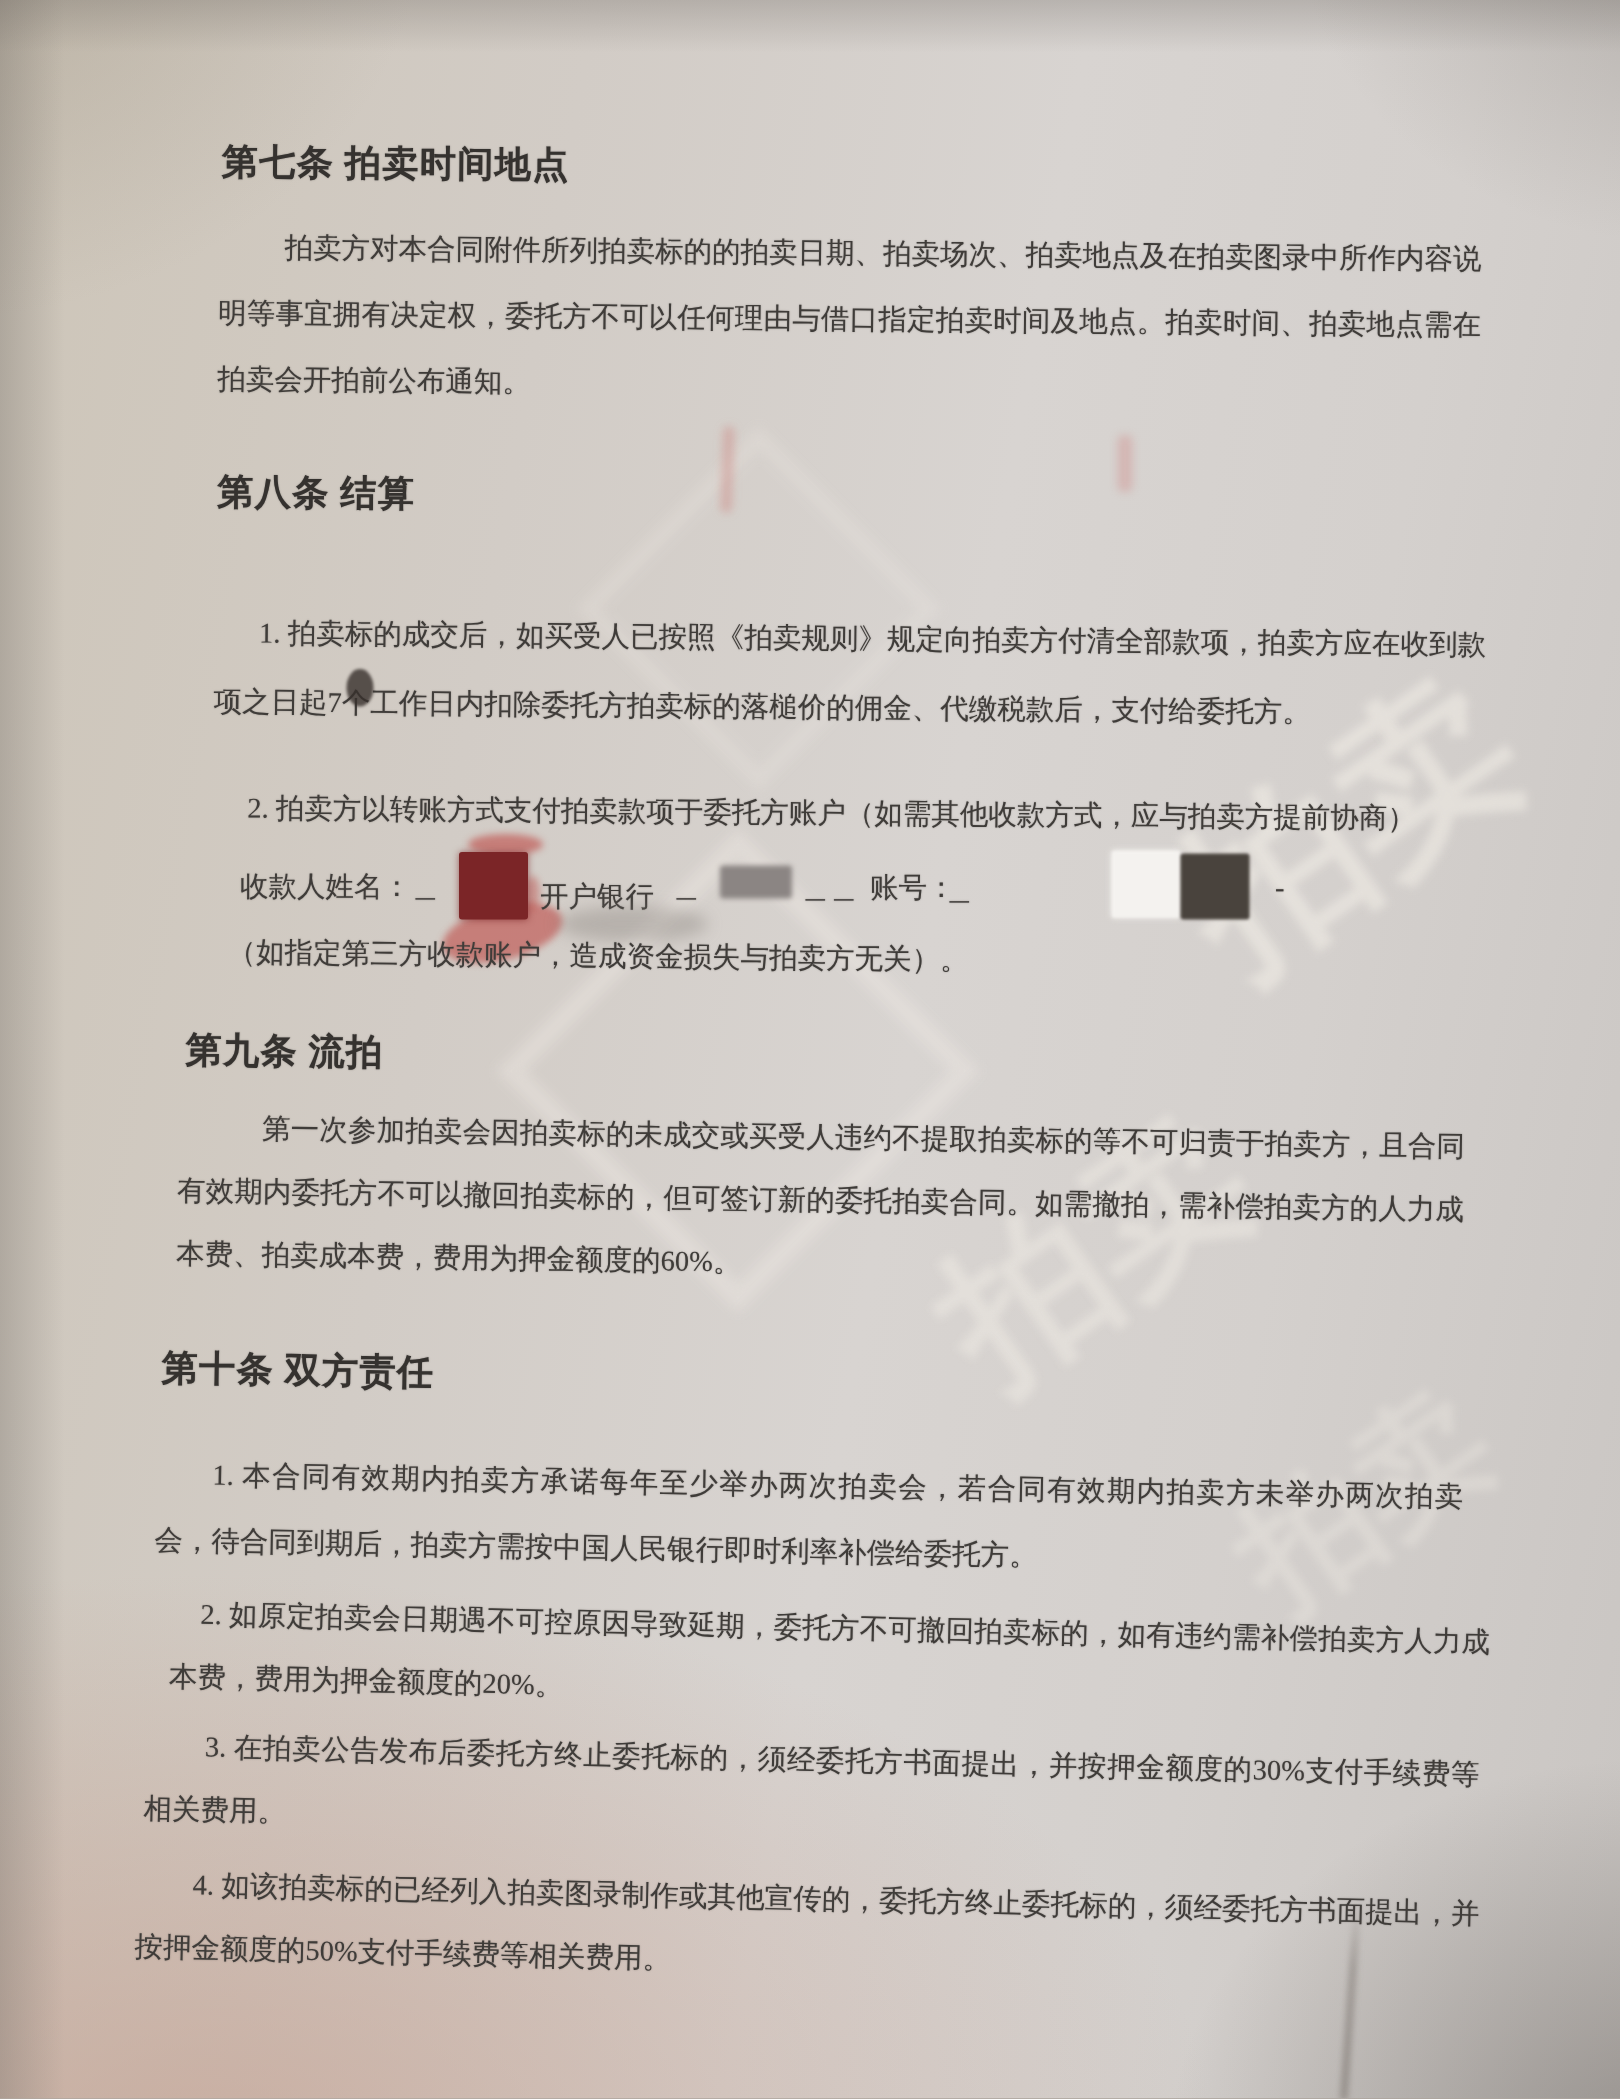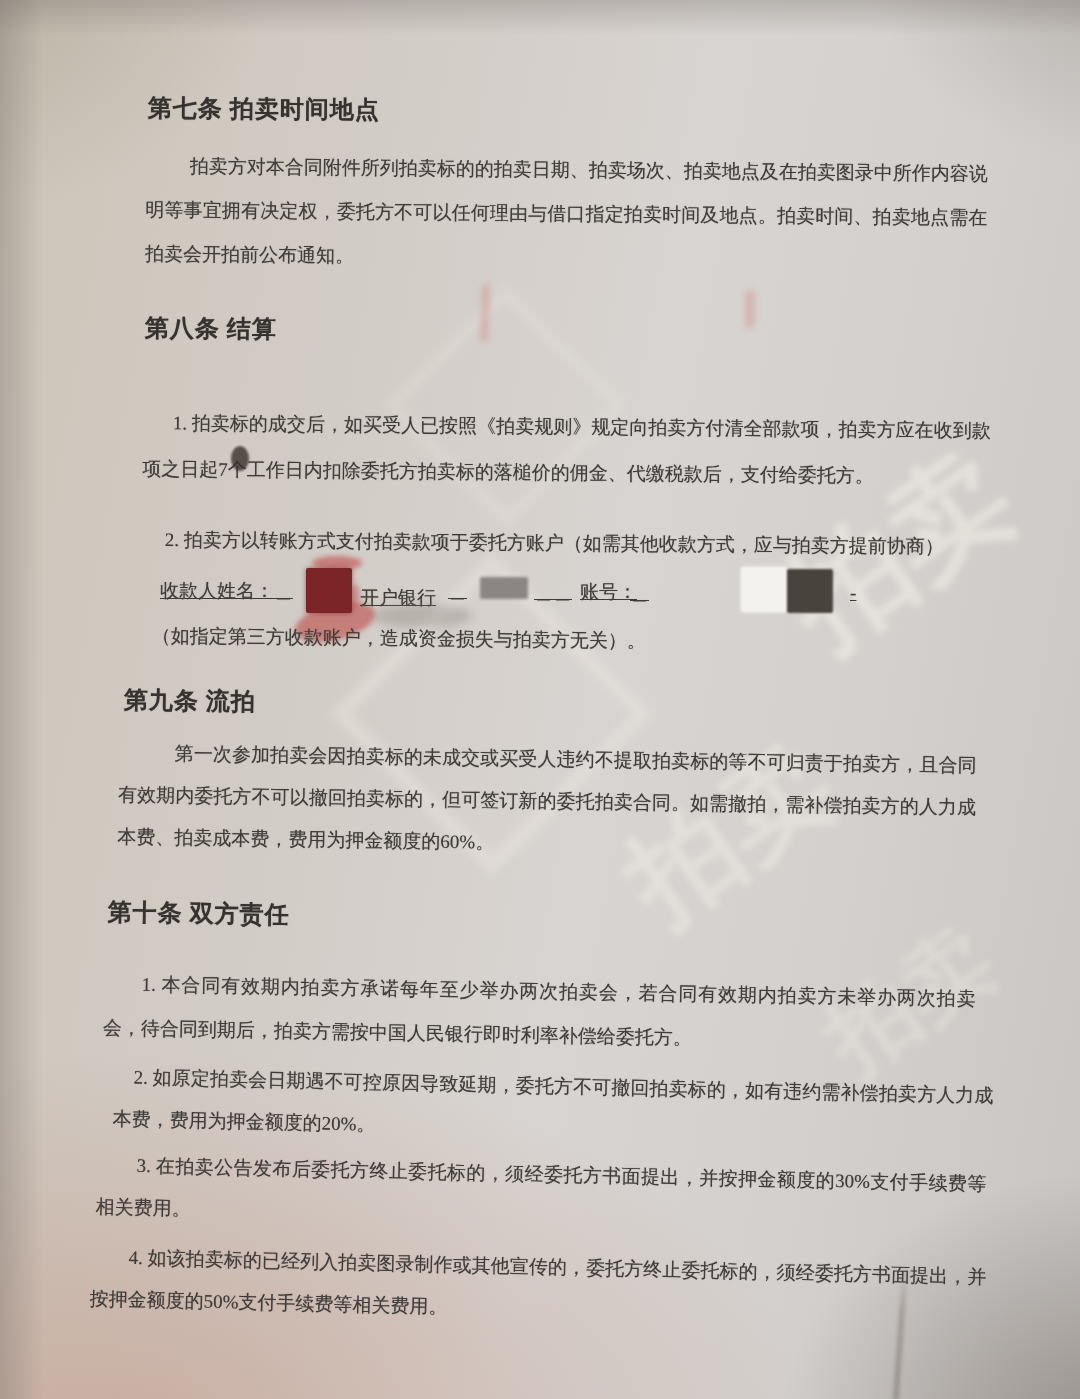--- a/index.html
+++ b/index.html
@@ -30,21 +30,20 @@
   }
   .para{
     font-size:19px;color:#3f3c39;line-height:44px;
     text-align:justify;
     text-shadow:0 0 1px rgba(63,60,57,0.5);
     transform-origin:0 0;
   }
   .row-piece{
     font-size:19px;color:#3f3c39;white-space:nowrap;
     text-shadow:0 0 1px rgba(63,60,57,0.5);
-    text-decoration:underline;
   }
   
   .blk{position:absolute;border-radius:2px;}
   .blk-maroon{background:#7b2527;box-shadow:0 0 5px rgba(123,37,39,0.65);filter:blur(0.4px);}
   .blk-gray{background:#8b8583;filter:blur(1.6px);}
   .blk-white{background:#f4f2ef;filter:blur(1px);box-shadow:0 0 4px rgba(244,242,239,0.8);}
   .blk-dark{background:#49433d;filter:blur(1px);}
   .seal{position:absolute;background:rgba(186,48,44,0.5);border-radius:50%;filter:blur(2.5px);}
   .smudge{position:absolute;border-radius:50%;}
   

